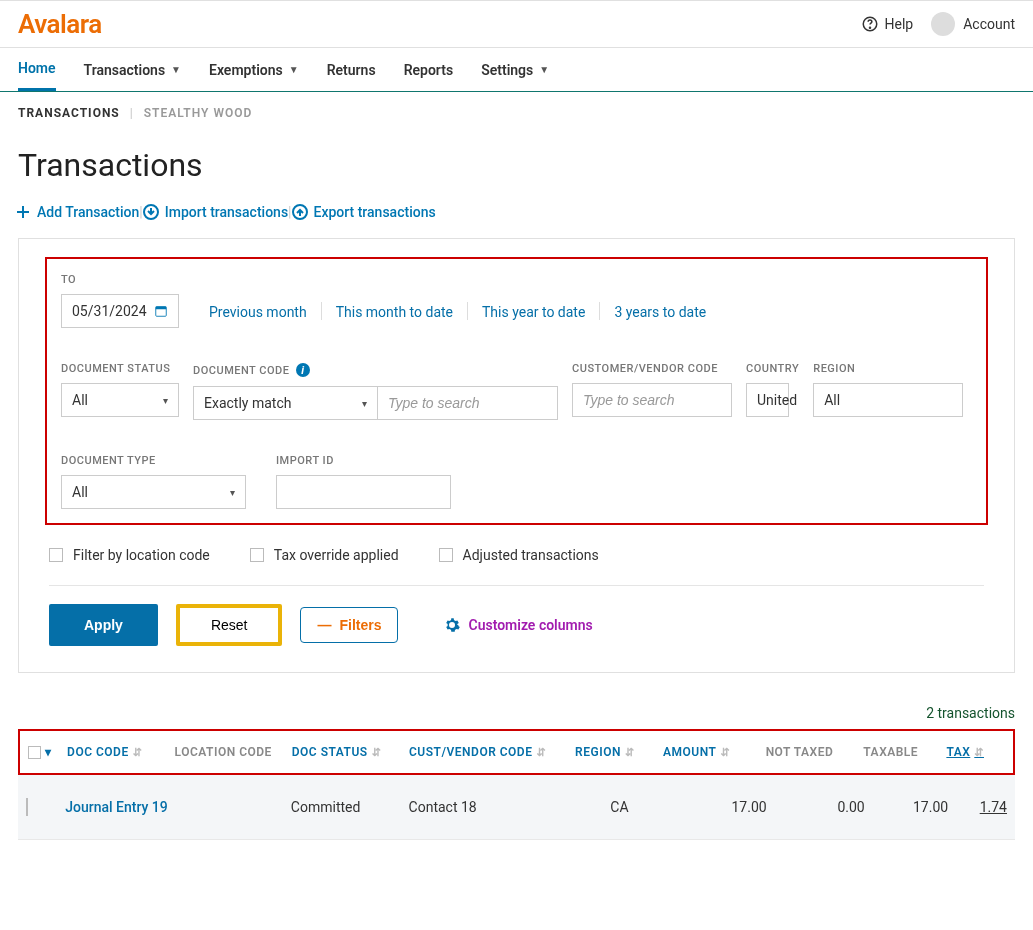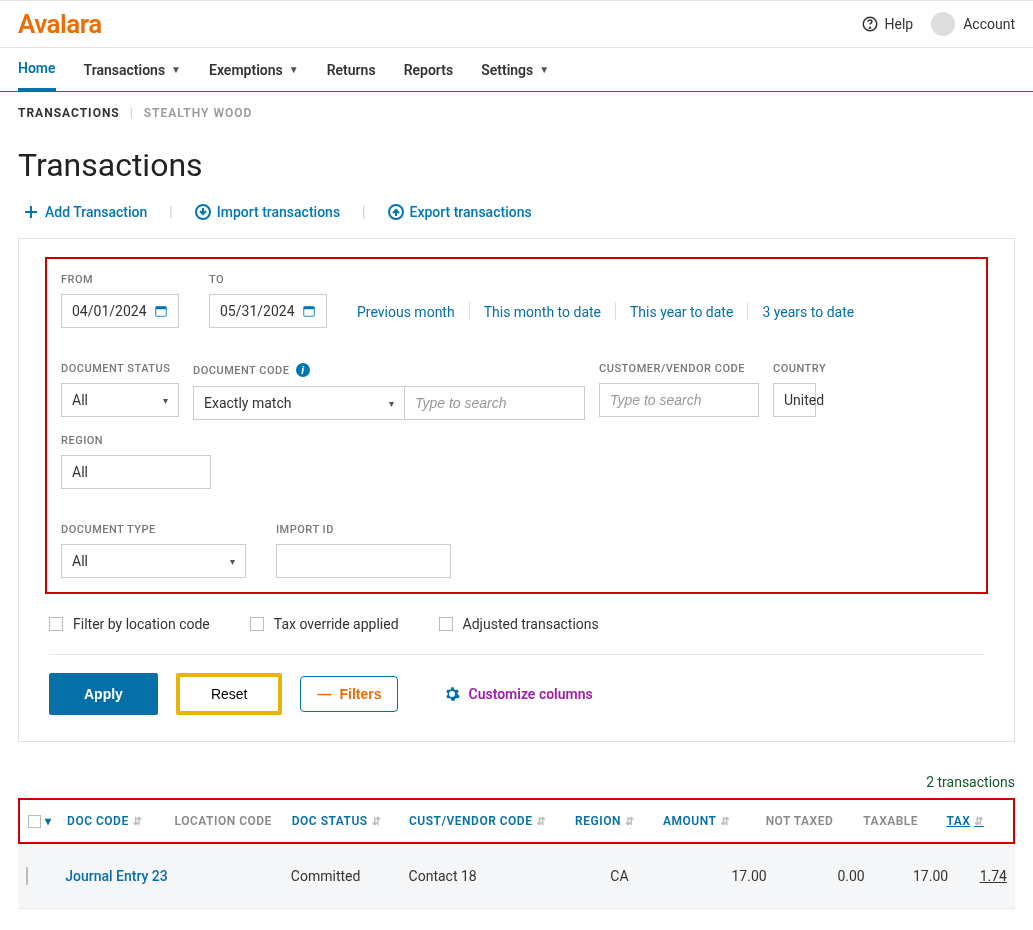--- a/index.html
+++ b/index.html
@@ -42,21 +42,21 @@
 
   .breadcrumb {
     padding:14px 18px 10px; font-size:12px; letter-spacing:1px; font-weight:700;
     display:flex; gap:10px; align-items:center;
   }
   .breadcrumb .dim { color:#999; font-weight:600;}
   .breadcrumb .sep { color:#ccc; }
 
   h1.page-title { font-size:32px; font-weight:400; padding:16px 18px 20px; color:#222; }
 
-  .actionbar { display:flex; gap:22px; align-items:center; padding:0 23px 18px; }
+  .actionbar { display:flex; gap:0; align-items:center; padding:0 15px 18px; }
   .action-link { color:#0077b3; font-weight:500; display:flex; gap:6px; align-items:center; cursor:pointer;}
   .asep { color:#ccc; }
 
   .filterpanel {
     margin:0 18px 24px; border:1px solid #e0e0e0; padding:22px 30px 26px; position:relative;
   }
   .redbox {
     border:2px solid #cc0000;
     margin:-4px -4px 14px -4px;
     padding:14px;
@@ -211,32 +211,20 @@
       </span>
     <span>Export transactions</span>
   </span>
 </div>
 
 <div class="filterpanel">
   <div class="redbox">
 
     <div class="filterrow">
       <div class="field">
-        <label>FROM</label>
-        <div class="dateinput">
-          <span>04/01/2024</span>
-          <span class="icon">
-              <svg width="14" height="14" viewBox="0 0 16 16" fill="#0077b3">
-                <rect x="2" y="3" width="12" height="11" rx="1" fill="none" stroke="#0077b3"></rect>
-                <rect x="2" y="3" width="12" height="3" fill="#0077b3"></rect>
-              </svg>
-            </span>
-        </div>
-      </div>
-      <div class="field">
         <label>TO</label>
         <div class="dateinput">
           <span>05/31/2024</span>
           <span class="icon">
               <svg width="14" height="14" viewBox="0 0 16 16" fill="#0077b3">
                 <rect x="2" y="3" width="12" height="11" rx="1" fill="none" stroke="#0077b3"></rect>
                 <rect x="2" y="3" width="12" height="3" fill="#0077b3"></rect>
               </svg>
             </span>
         </div>
@@ -264,21 +252,21 @@
         <label style="display:flex; gap:6px; align-items:center;">
           <span>DOCUMENT CODE</span>
           <span class="icon">
               <svg width="16" height="16">
                 <circle cx="8" cy="8" r="7" fill="#0077b3"></circle>
                 <text x="8" y="12" text-anchor="middle" fill="#fff" font-size="11" font-weight="bold" font-style="italic">i</text>
               </svg>
             </span>
         </label>
         <div style="display:flex;">
-          <div class="selectinput" style="width:212px;">
+          <div class="selectinput" style="width:185px;">
             <span>Exactly match</span>
             <span class="chev">▾</span>
           </div>
           <input class="textinput" style="width: 180px; border-left: none;" placeholder="Type to search">
         </div>
       </div>
       <div class="field">
         <label>CUSTOMER/VENDOR CODE</label>
         <input class="textinput" style="width: 160px;" placeholder="Type to search">
       </div>
@@ -377,21 +365,21 @@
   <div class="th plain c-nottax">NOT TAXED</div>
   <div class="th plain c-taxable">TAXABLE</div>
   <div class="th sortable c-tax">
       <span>TAX</span>
       <span class="sortglyph">⇵</span>
     </div>
 </div>
 
 <div class="tr">
   <div class="td c-check"><span class="chkbx"></span></div>
-  <div class="td link c-doc">Journal Entry 23</div>
+  <div class="td link c-doc">Journal Entry 19</div>
   <div class="td c-loc"></div>
   <div class="td c-status">Committed</div>
   <div class="td c-vendor">Contact 18</div>
   <div class="td c-region" style="text-align:center;">CA</div>
   <div class="td num c-amount">17.00</div>
   <div class="td num c-nottax">0.00</div>
   <div class="td num c-taxable">17.00</div>
   <div class="td num c-tax">1.74</div>
 </div>
 

